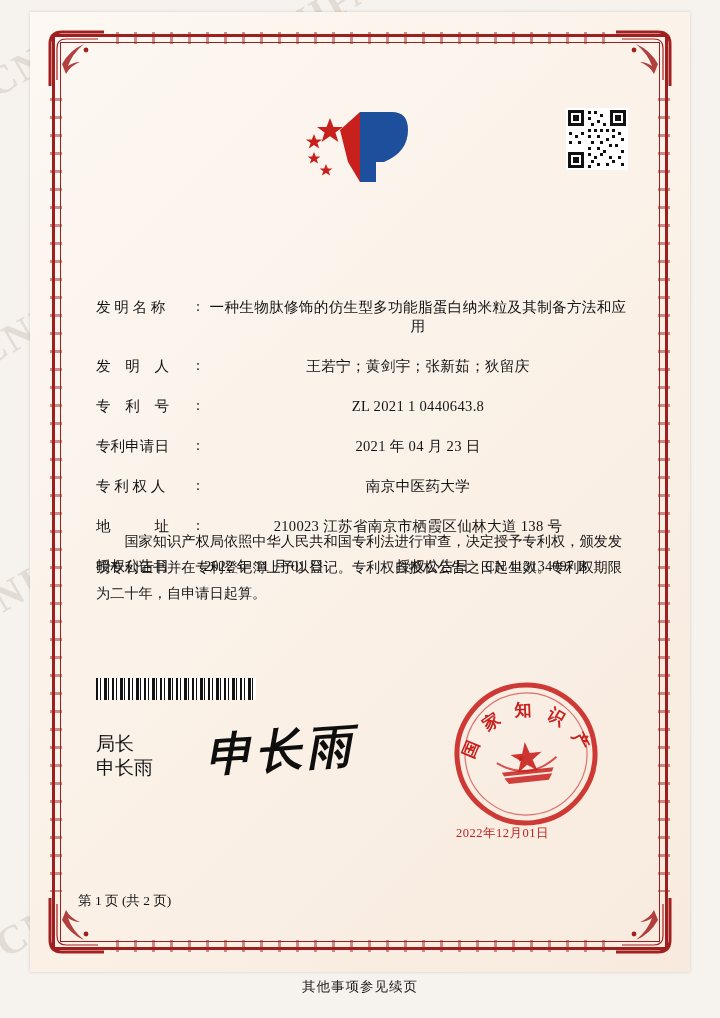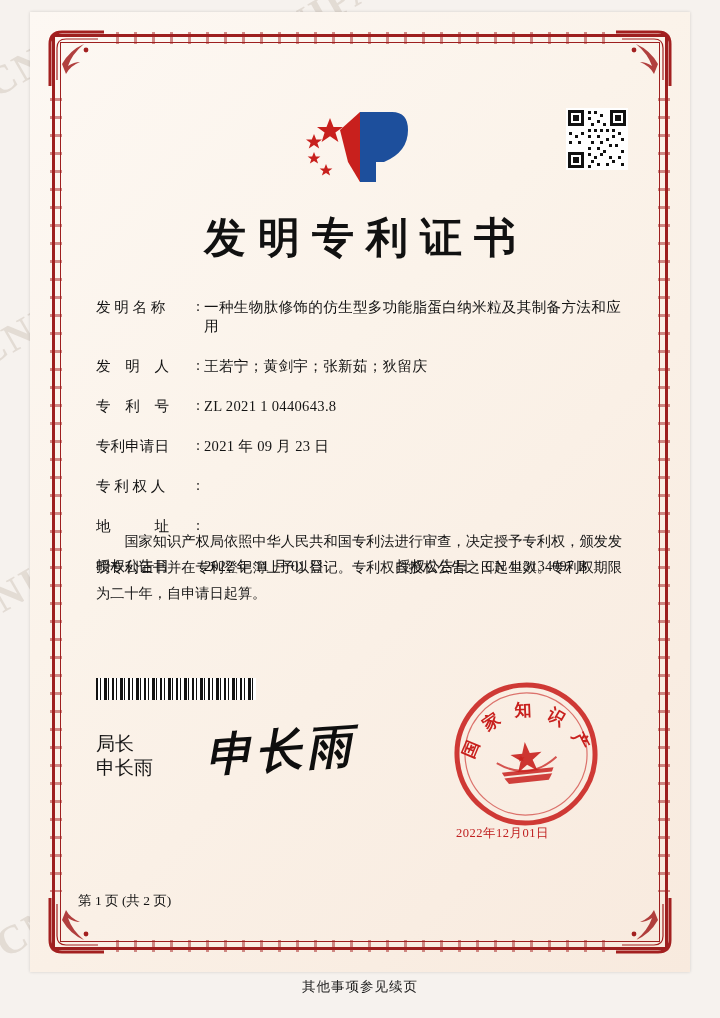--- a/index.html
+++ b/index.html
@@ -160,20 +160,21 @@
     width: 108px;
     flex: 0 0 108px;
     letter-spacing: 0px;
     display: flex;
     justify-content: space-between;
   }
   .field .colon { margin: 0 4px 0 0; }
   .field .val {
     flex: 1;
     letter-spacing: .3px;
+    text-align: center;
   }
 
   .field-row2 {
     display: flex;
     align-items: baseline;
     font-size: 14.6px;
     margin-bottom: 21px;
     color: #141414;
   }
   .half { display: flex; align-items: baseline; }
@@ -395,21 +396,20 @@
           <rect x="25" y="52" width="3" height="3"></rect>
             <rect x="31" y="55" width="3" height="3"></rect>
             <rect x="40" y="55" width="3" height="3"></rect>
           <rect x="46" y="52" width="3" height="3"></rect>
             <rect x="55" y="55" width="3" height="3"></rect>
             <rect x="22" y="57" width="3" height="3"></rect>
         </g>
       </svg>
     </div>
 
-    <div class="title">发明专利证书</div>
 
     <div class="fields">
 
       <div class="field">
         <span class="lbl">
             <span>发 明 名 称</span>
             <span class="colon">:</span>
           </span>
         <span class="val">一种生物肽修饰的仿生型多功能脂蛋白纳米粒及其制备方法和应用</span>
       </div>
@@ -428,35 +428,37 @@
             <span class="colon">:</span>
           </span>
         <span class="val">ZL 2021 1 0440643.8</span>
       </div>
 
       <div class="field">
         <span class="lbl">
             <span>专利申请日</span>
             <span class="colon">:</span>
           </span>
-        <span class="val">2021 年 09 月 23 日</span>
+        <span class="val">2021 年 04 月 23 日</span>
       </div>
 
       <div class="field">
         <span class="lbl">
             <span>专 利 权 人</span>
             <span class="colon">:</span>
           </span>
+        <span class="val">南京中医药大学</span>
       </div>
 
       <div class="field">
         <span class="lbl">
             <span>地　　　址</span>
             <span class="colon">:</span>
           </span>
+        <span class="val">210023 江苏省南京市栖霞区仙林大道 138 号</span>
       </div>
 
       <div class="field-row2">
         <span class="half left">
           <span class="lbl">
               <span>授权公告日</span>
               <span class="colon">:</span>
             </span>
           <span class="val">2022 年 11 月 01 日</span>
         </span>

